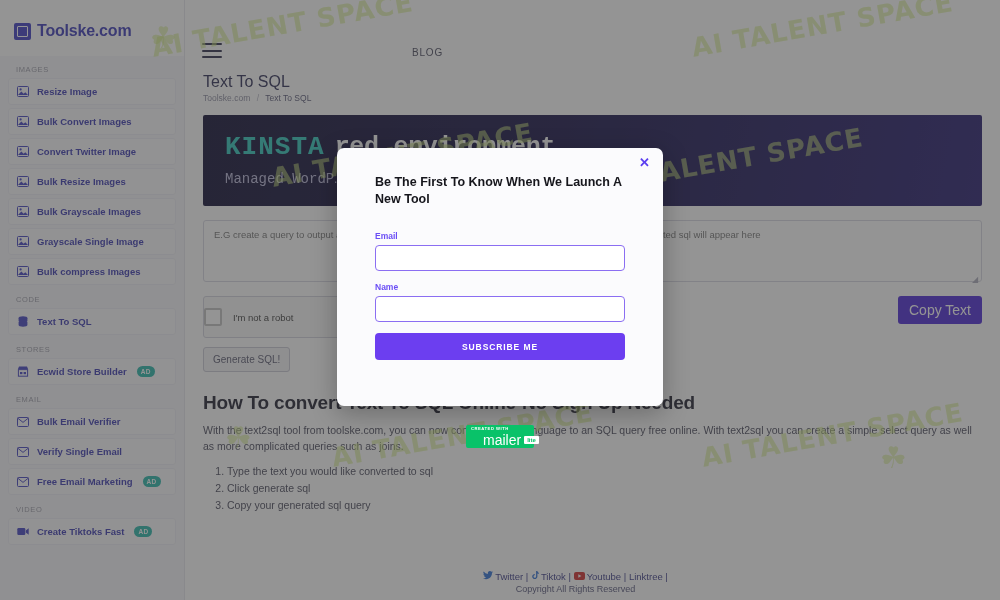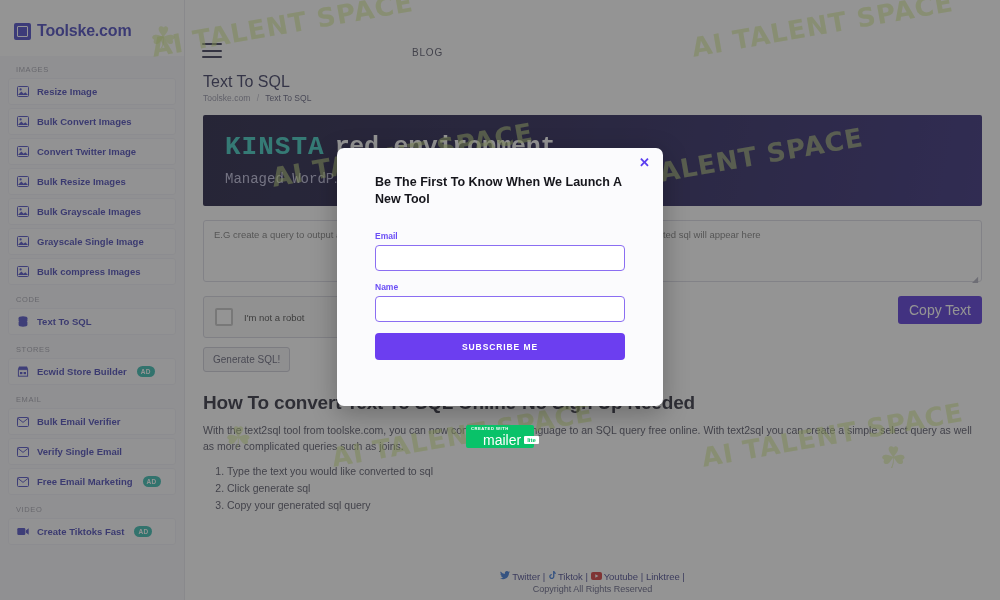--- a/index.html
+++ b/index.html
@@ -217,21 +217,21 @@
     display: flex; gap: 16px;
     margin-top: 10px;
   }
   .controls-col { flex: 1; min-width: 0; }
   .recaptcha {
     width: 184px; height: 42px;
     border: 1px solid #d3d3dd;
     border-radius: 3px;
     background: #f9f9f9;
     display: flex; align-items: center;
-    padding-left: 11px; gap: 11px;
+    gap: 11px;
     cursor: pointer;
   }
   .rc-box {
     width: 18px; height: 18px;
     border: 2px solid #c1c1c1;
     background: #ffffff;
     border-radius: 2px;
     flex: none;
   }
   .rc-text { font-size: 9.5px; color: #3c3c3c; }
@@ -277,21 +277,21 @@
   .article ol {
     margin: 6px 0 0 0;
     padding-left: 24px;
     font-size: 10.5px;
     line-height: 1.62;
     color: #4a4a5c;
   }
 
   
   .footer {
-    position: absolute; left: 185px; bottom: 0;
+    position: absolute; left: 168px; bottom: 0;
     width: 815px;
     text-align: center;
     padding-bottom: 6px;
     z-index: 1;
   }
   .footer-links {
     font-size: 9.5px;
     color: #3a3a85;
   }
   .footer-links a {

